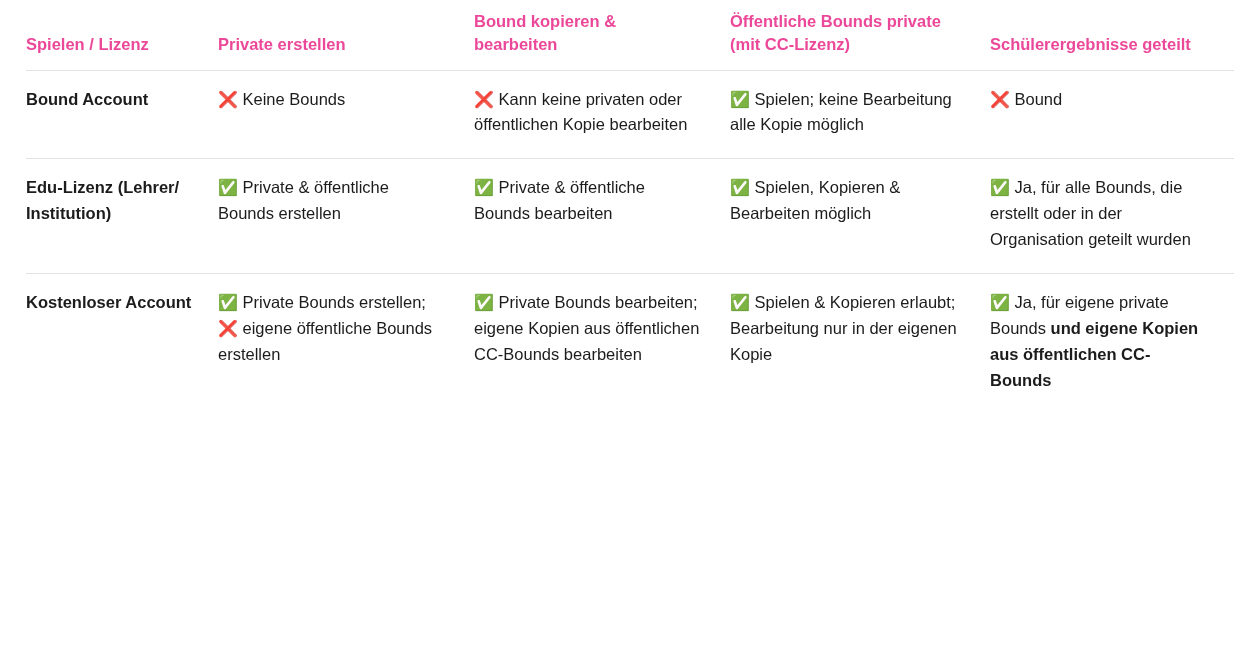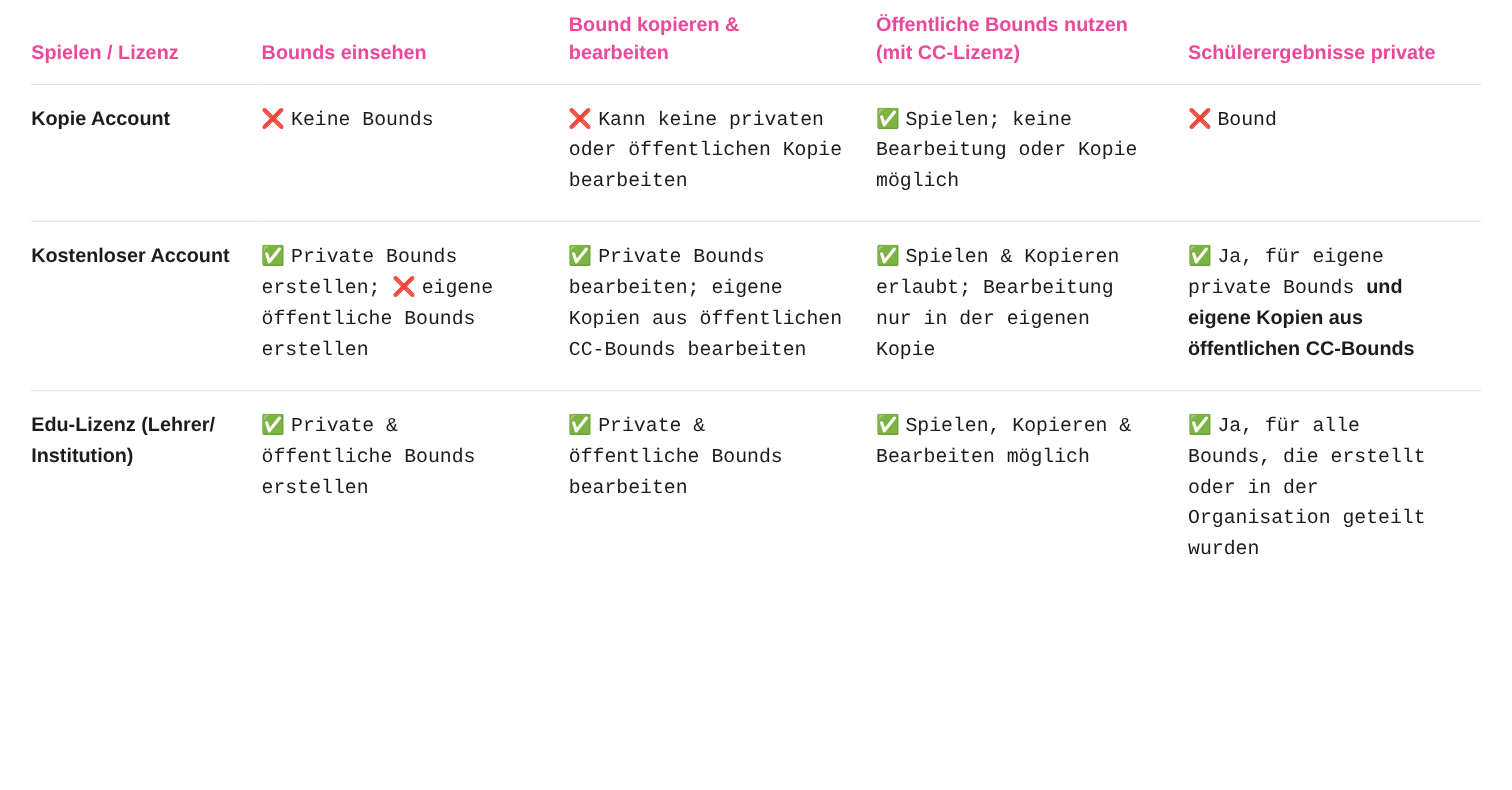--- a/index.html
+++ b/index.html
@@ -55,62 +55,82 @@
   td.rowhead {
     font-weight: bold;
   }
   .mark {
     font-size: 16px;
     letter-spacing: 0;
   }
   .mark.ok { color: #27c16a; }
   .mark.no { color: #f4326f; }
   .b { font-weight: bold; }
-  .cell-text { display: inline; font-family: Liberation Mono, monospace; }
+  .cell-text { display: inline; }
 </style>
 </head>
 <body>
 
 <div class="sheet">
   <table class="compare">
     <colgroup>
       <col class="c0">
         <col class="c1">
         <col class="c2">
         <col class="c3">
         <col class="c4">
     </colgroup>
     <thead>
       <tr>
         <th>Spielen / Lizenz</th>
-        <th>Bounds einsehen</th>
+        <th>Private erstellen</th>
         <th>Bound kopieren &amp; bearbeiten</th>
-        <th>Öffentliche Bounds nutzen (mit CC-Lizenz)</th>
-        <th>Schülerergebnisse private</th>
+        <th>Öffentliche Bounds private (mit CC-Lizenz)</th>
+        <th>Schülerergebnisse geteilt</th>
       </tr>
     </thead>
     <tbody>
 
       <tr>
-        <td class="rowhead">Kopie Account</td>
+        <td class="rowhead">Bound Account</td>
         <td>
           <span class="mark no">❌</span>
           <span class="cell-text">Keine Bounds</span>
         </td>
         <td>
           <span class="mark no">❌</span>
           <span class="cell-text">Kann keine privaten oder öffentlichen Kopie bearbeiten</span>
         </td>
         <td>
           <span class="mark ok">✅</span>
-          <span class="cell-text">Spielen; keine Bearbeitung oder Kopie möglich</span>
+          <span class="cell-text">Spielen; keine Bearbeitung alle Kopie möglich</span>
         </td>
         <td>
           <span class="mark no">❌</span>
           <span class="cell-text">Bound</span>
+        </td>
+      </tr>
+
+      <tr>
+        <td class="rowhead">Edu-Lizenz (Lehrer/ Institution)</td>
+        <td>
+          <span class="mark ok">✅</span>
+          <span class="cell-text">Private &amp; öffentliche Bounds erstellen</span>
+        </td>
+        <td>
+          <span class="mark ok">✅</span>
+          <span class="cell-text">Private &amp; öffentliche Bounds bearbeiten</span>
+        </td>
+        <td>
+          <span class="mark ok">✅</span>
+          <span class="cell-text">Spielen, Kopieren &amp; Bearbeiten möglich</span>
+        </td>
+        <td>
+          <span class="mark ok">✅</span>
+          <span class="cell-text">Ja, für alle Bounds, die erstellt oder in der Organisation geteilt wurden</span>
         </td>
       </tr>
 
       <tr>
         <td class="rowhead">Kostenloser Account</td>
         <td>
           <span class="mark ok">✅</span>
           <span class="cell-text">Private Bounds erstellen; </span><span class="mark no">❌</span>
           <span class="cell-text">eigene öffentliche Bounds erstellen</span>
         </td>
@@ -121,35 +141,15 @@
         <td>
           <span class="mark ok">✅</span>
           <span class="cell-text">Spielen &amp; Kopieren erlaubt; Bearbeitung nur in der eigenen Kopie</span>
         </td>
         <td>
           <span class="mark ok">✅</span>
           <span class="cell-text">Ja, für eigene private Bounds </span><span class="b">und eigene Kopien aus öffentlichen CC-Bounds</span>
         </td>
       </tr>
 
-      <tr>
-        <td class="rowhead">Edu-Lizenz (Lehrer/ Institution)</td>
-        <td>
-          <span class="mark ok">✅</span>
-          <span class="cell-text">Private &amp; öffentliche Bounds erstellen</span>
-        </td>
-        <td>
-          <span class="mark ok">✅</span>
-          <span class="cell-text">Private &amp; öffentliche Bounds bearbeiten</span>
-        </td>
-        <td>
-          <span class="mark ok">✅</span>
-          <span class="cell-text">Spielen, Kopieren &amp; Bearbeiten möglich</span>
-        </td>
-        <td>
-          <span class="mark ok">✅</span>
-          <span class="cell-text">Ja, für alle Bounds, die erstellt oder in der Organisation geteilt wurden</span>
-        </td>
-      </tr>
-
     </tbody>
   </table>
 </div>
 
 </body></html>

